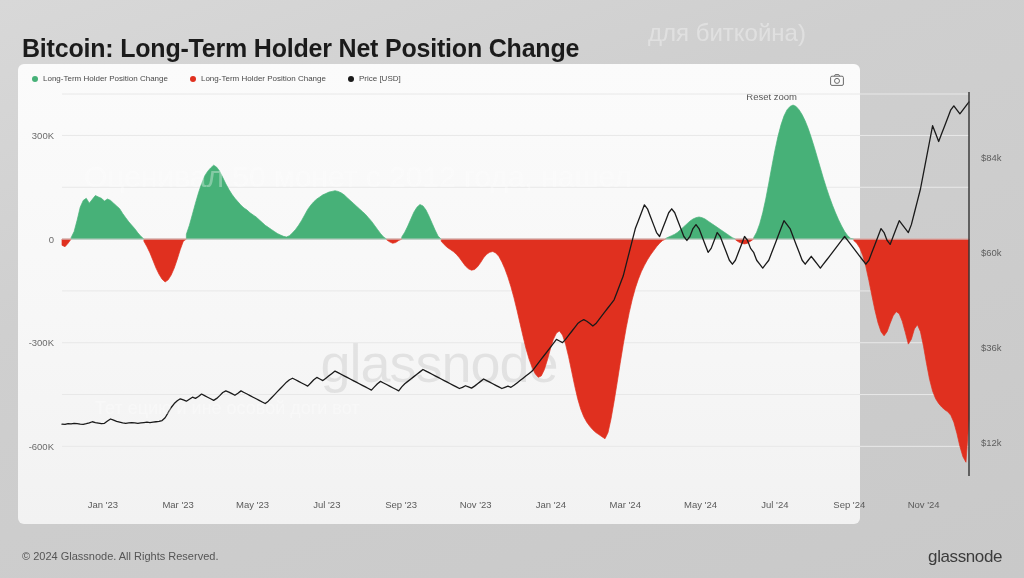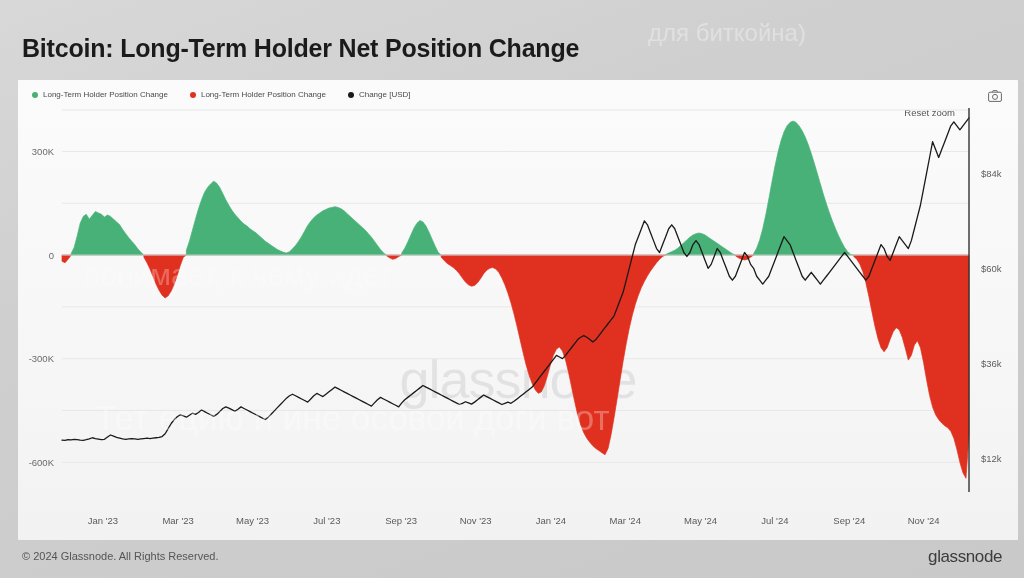--- a/index.html
+++ b/index.html
@@ -18,27 +18,27 @@
     white-space:nowrap;z-index:6;margin-top:16px;
   }
   .overlay-text{
     position:absolute;color:#ffffff;opacity:.30;white-space:nowrap;
     pointer-events:none;z-index:5;font-weight:500;
   }
   .ov-top{left:648px;top:19px;font-size:24px;opacity:.34;}
   .ov1{left:84px;top:160px;font-size:30px;opacity:.33;}
   .ov2{left:84px;top:212px;font-size:30px;opacity:.33;}
   .ov3{left:84px;top:258px;font-size:30px;opacity:.28;}
-  .ov4{left:95px;top:398px;font-size:35px;opacity:.30;}
+  .ov4{left:95px;top:398px;font-size:18px;opacity:.30;}
 
   
   .panel{
-    position:absolute;left:18px;top:80px;width:1000px;height:460px;
+    position:absolute;left:18px;top:64px;width:842px;height:460px;
     background:linear-gradient(180deg,#fbfbfb 0%,#f7f7f7 55%,#f2f2f2 100%);
-    border-radius:1px;z-index:2;
+    border-radius:6px;z-index:2;
   }
   .legend{
     position:absolute;left:14px;top:10px;display:flex;gap:22px;align-items:center;
   }
   .lg{display:flex;align-items:center;gap:5px;font-size:8px;color:#4a4a4a;white-space:nowrap;}
   .dot{width:6px;height:6px;border-radius:50%;display:inline-block;}
   .reset-zoom{
     position:absolute;right:58px;top:9px;font-size:9.5px;color:#555;
     padding:2px 5px;border-radius:3px;cursor:pointer;white-space:nowrap;margin-top:16px;
   }
@@ -66,37 +66,37 @@
     letter-spacing:-.4px;z-index:6;
   }
 </style>
 </head>
 <body>
 
 <div id="page">
 
   <div class="title">Bitcoin: Long-Term Holder Net Position Change</div>
   <div class="overlay-text ov-top">для биткойна)</div>
-  <div class="overlay-text ov3">понимает, к чему идет</div>
+  <div class="overlay-text ov1">Оценивал 50 монет с 2012 года, нашел</div>
   <div class="overlay-text ov4">Тет ецию и ине осовой доги вот</div>
 
   <div class="panel">
 
     <div class="legend">
       <div class="lg">
         <span class="dot" style="background:#47b178"></span>
         <span>Long-Term Holder Position Change</span>
       </div>
       <div class="lg">
         <span class="dot" style="background:#e0301f"></span>
         <span>Long-Term Holder Position Change</span>
       </div>
       <div class="lg">
         <span class="dot" style="background:#1a1a1a"></span>
-        <span>Change [USD]</span>
+        <span>Price [USD]</span>
       </div>
     </div>
 
     <div class="reset-zoom">Reset zoom</div>
 
     <span class="cam">
       <svg width="14" height="12" viewBox="0 0 14 12">
         <rect x="0.6" y="2.2" width="12.8" height="9.2" rx="1.4" fill="none" stroke="#6a6a6a" stroke-width="1"></rect>
         <path d="M4.4 2.2 L5.2 0.6 L8.8 0.6 L9.6 2.2" fill="none" stroke="#6a6a6a" stroke-width="1"></path>
         <circle cx="7" cy="6.9" r="2.5" fill="none" stroke="#6a6a6a" stroke-width="1"></circle>

